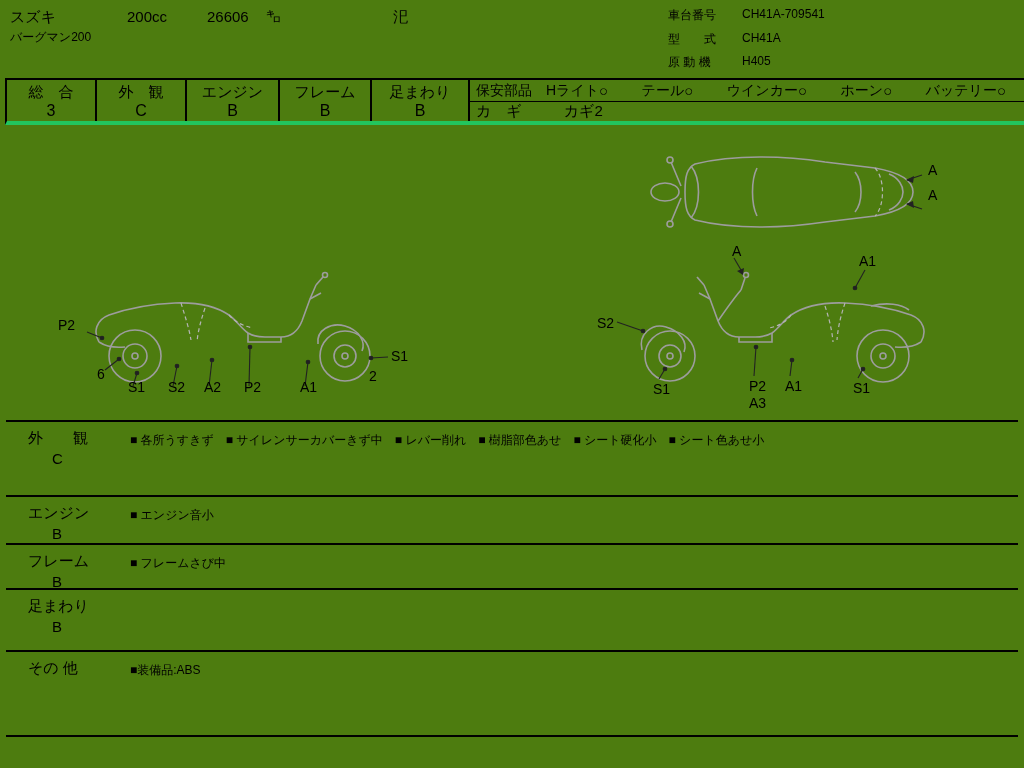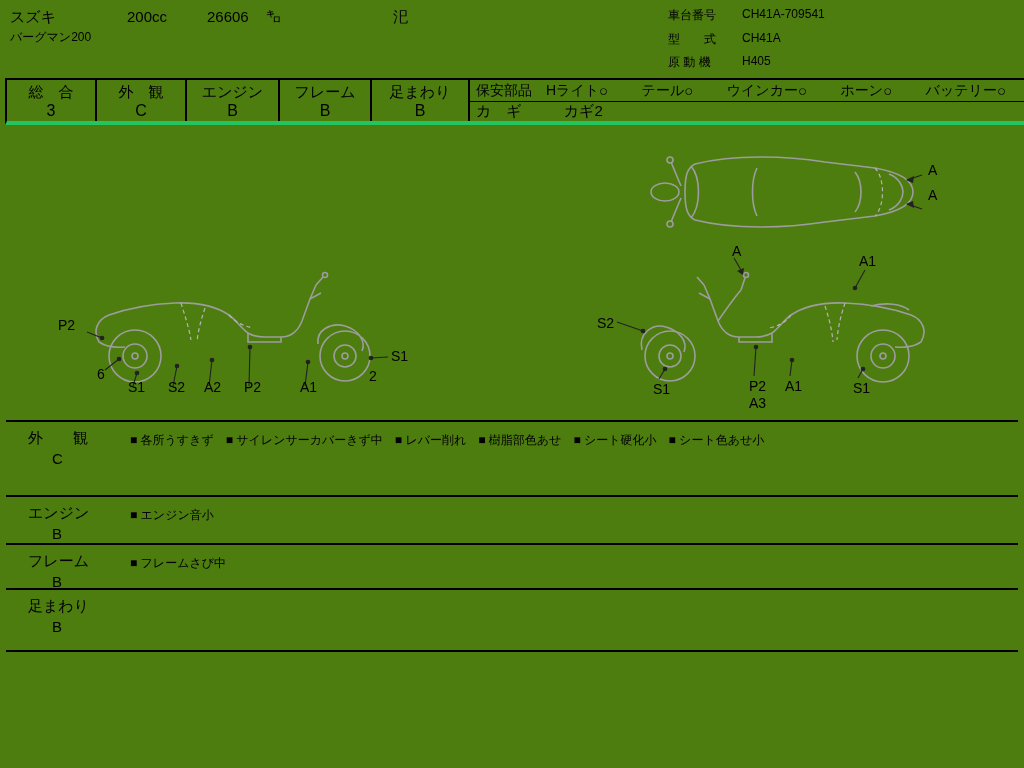--- a/index.html
+++ b/index.html
@@ -269,15 +269,20 @@
     </div>
     <div class="nrow nr3">
       <span class="nlab">フレーム</span>
       <span class="ngrade">B</span>
       <div class="ntext">■ フレームさび中</div>
     </div>
     <div class="nrow nr4">
       <span class="nlab">足まわり</span>
       <span class="ngrade">B</span>
     </div>
+    <div class="nrow nr5">
+      <span class="nlab">その 他</span>
+      <span class="ngrade"></span>
+      <div class="ntext">■装備品:ABS</div>
+    </div>
   </div>
 
 </div>
 
 </body></html>

